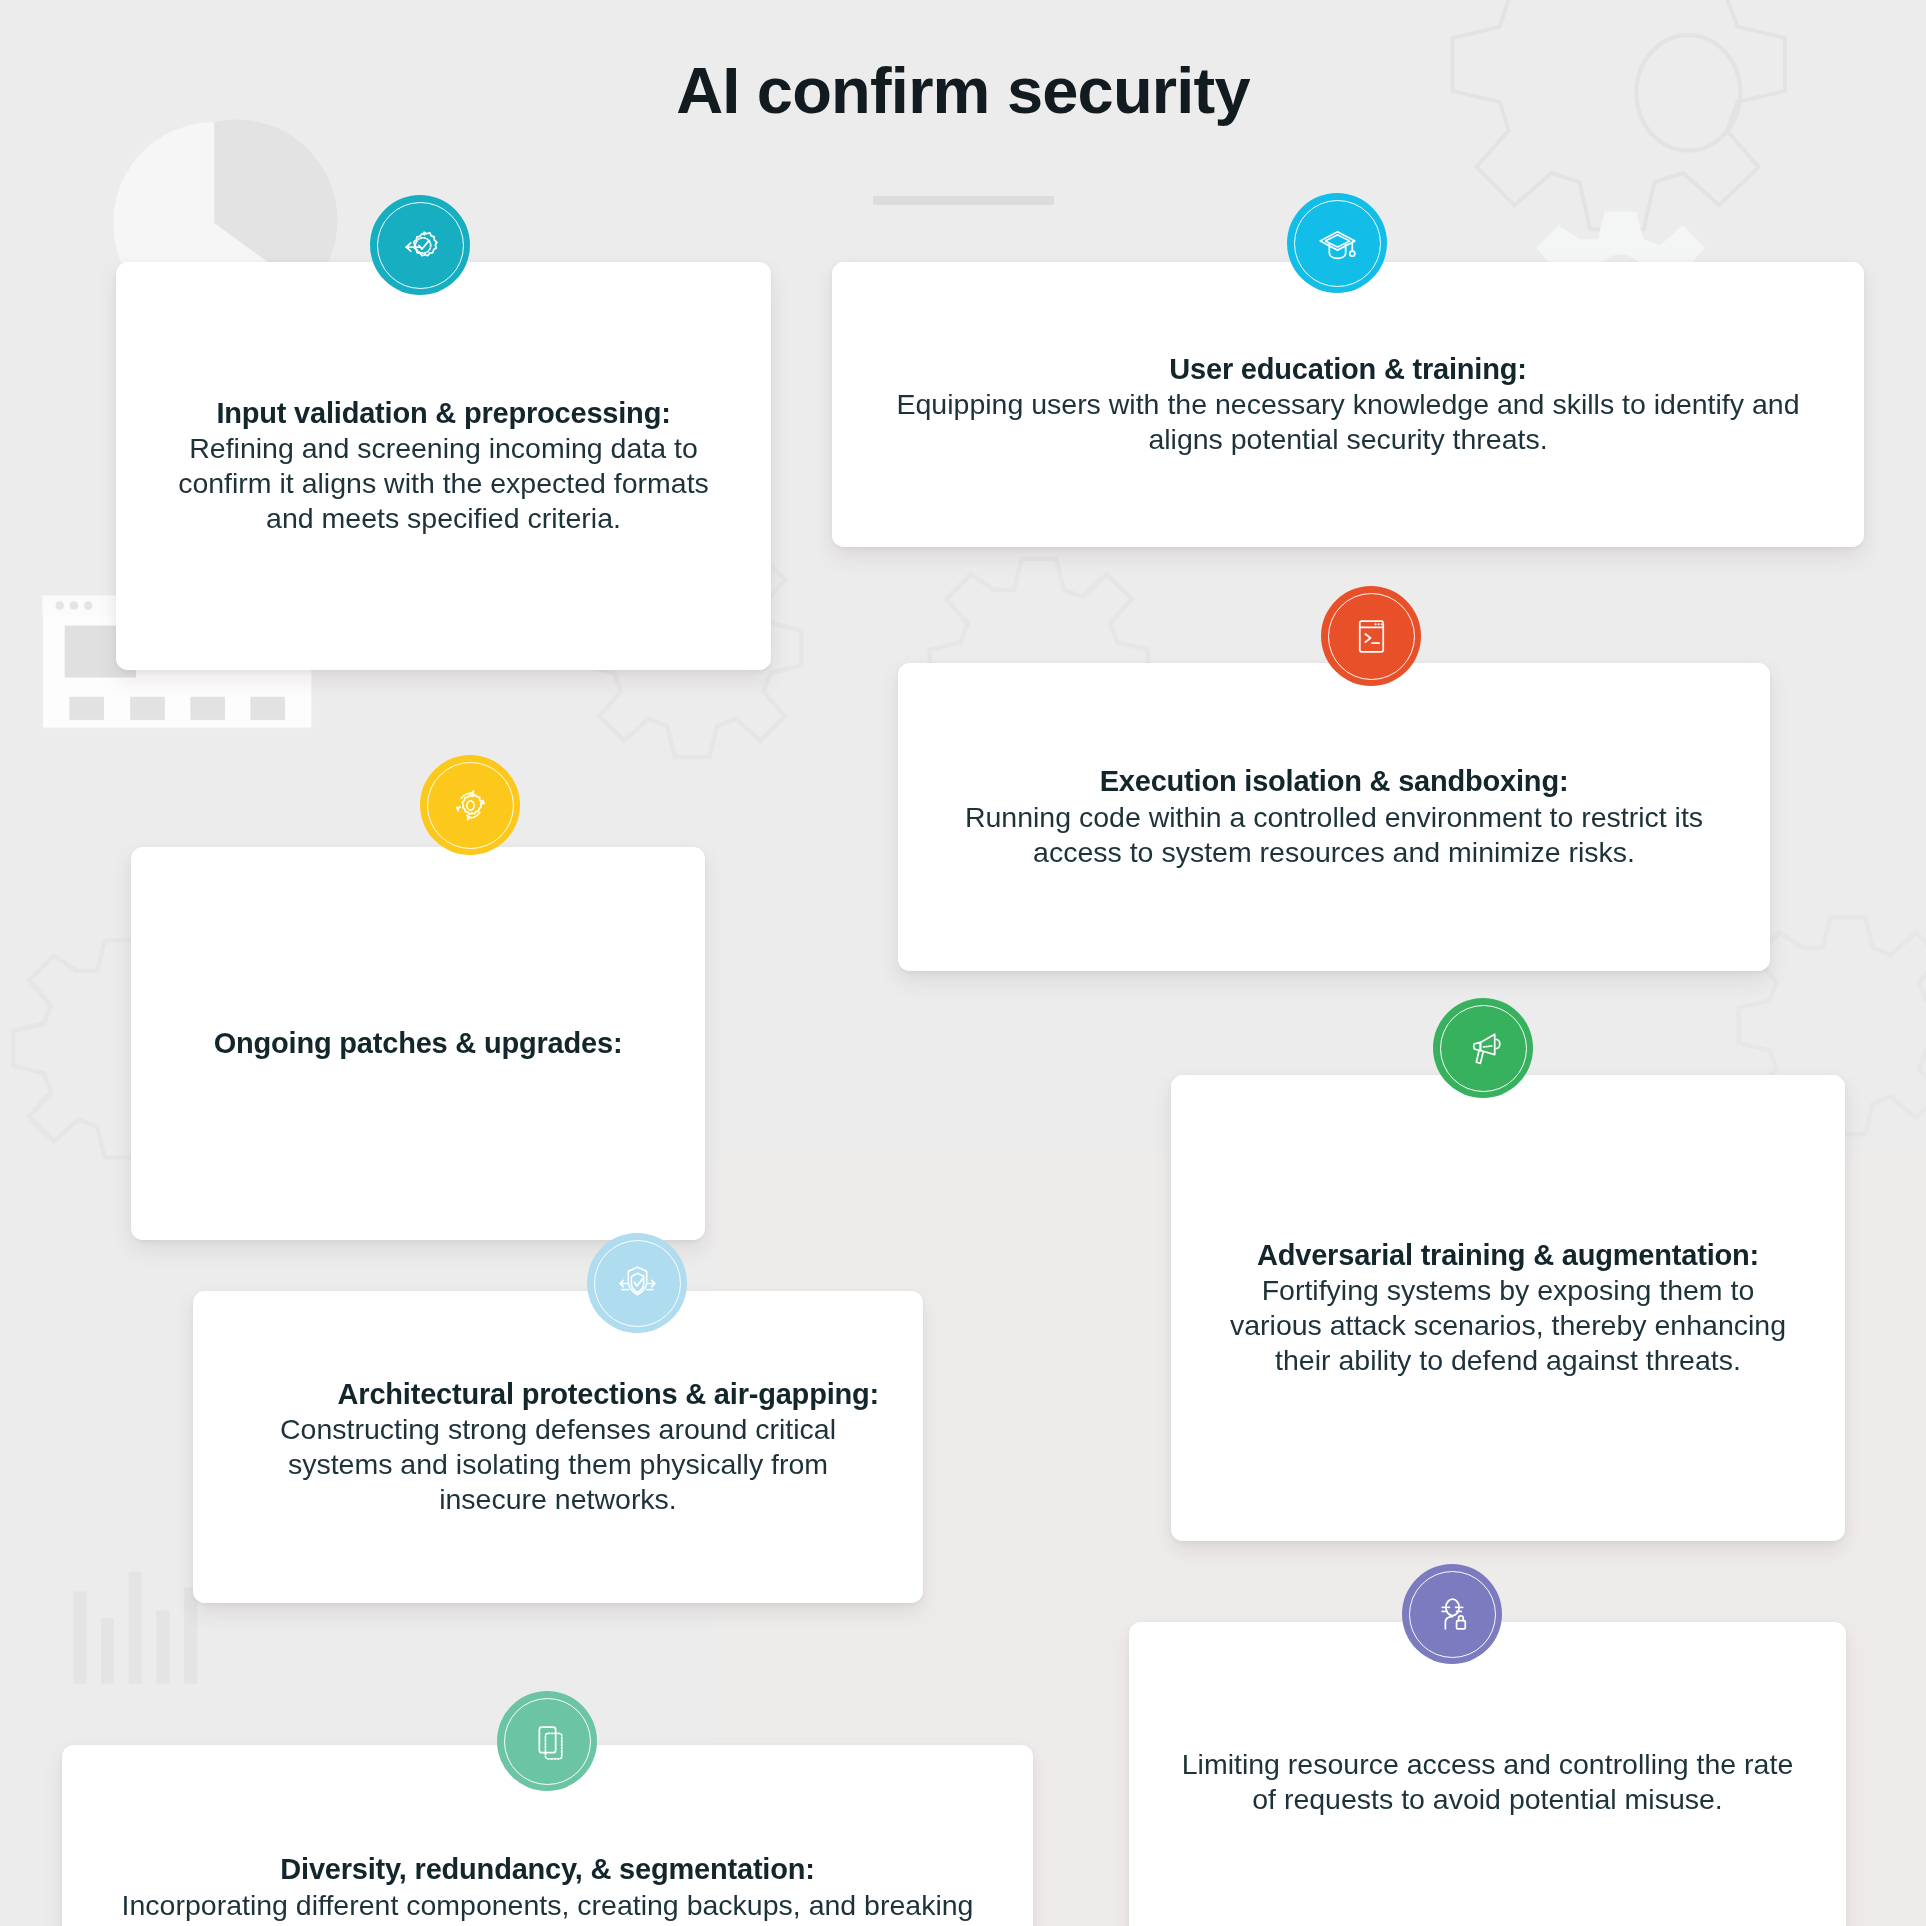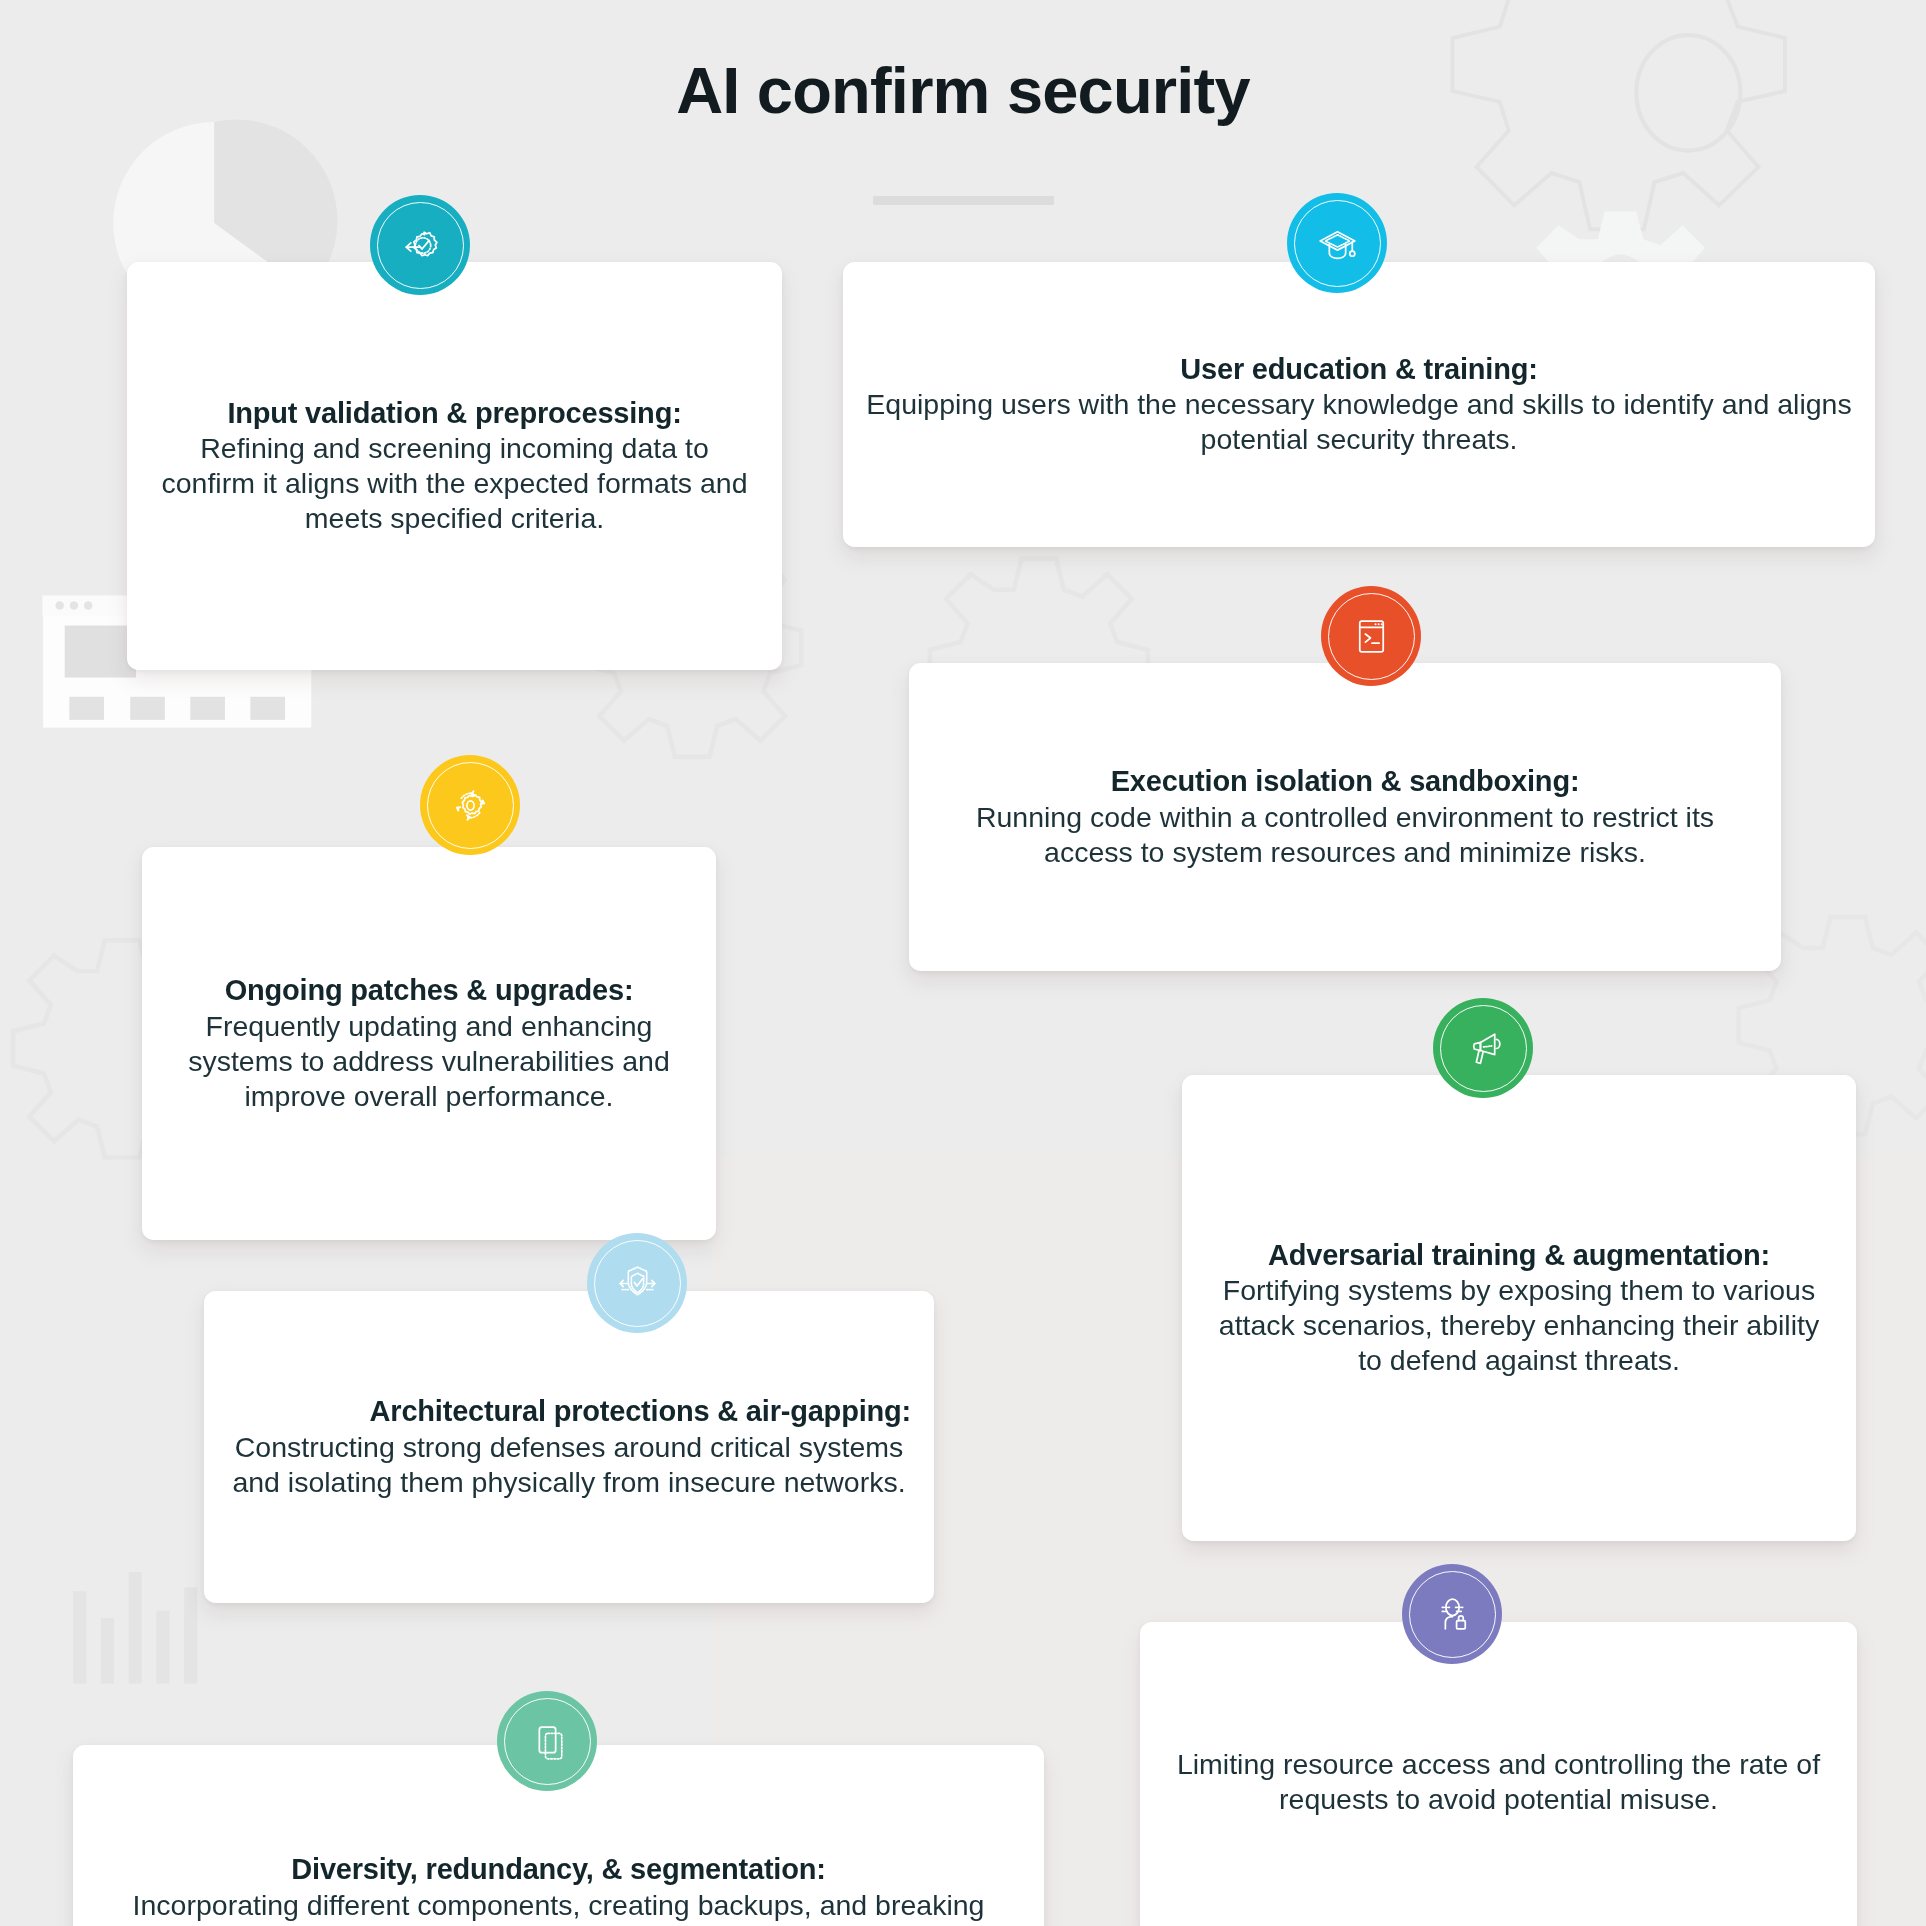--- a/index.html
+++ b/index.html
@@ -31,25 +31,24 @@
     border-radius: 1.2px;
   }
 
   
   .card {
     position: absolute;
     background: #ffffff;
     border-radius: 11.6px;
     box-shadow: 0 10px 20px rgba(120,95,95,0.13), 0 1.5px 5.4px rgba(0,0,0,0.05);
     z-index: 4;
-    padding: 0 23px;
+    padding: 0 44px;
     display: flex;
     flex-direction: column;
     justify-content: center;
-    margin-left: 11px;
   }
   .card-title {
     font-size: 29px;
     font-weight: bold;
     color: #13262c;
     line-height: 1.22;
     text-align: center;
     letter-spacing: -0.2px;
   }
   .card-desc {
@@ -454,21 +453,20 @@
     <circle cx="58" cy="26" r="2" fill="#fff" stroke="none"></circle>
     <circle cx="64" cy="26" r="2" fill="#fff" stroke="none"></circle>
     <circle cx="70" cy="26" r="2" fill="#fff" stroke="none"></circle>
     <path d="M38 45 l10 8 l-10 8"></path>
     <path d="M51 63 l14 0"></path>
   </svg>
 </div>
 
 <div class="card" style="left:131px; top:847px; width:574px; height:393px;">
   <div class="card-title">Ongoing patches &amp; upgrades:</div>
-  <div class="card-desc">Frequently updating and enhancing systems to address vulnerabilities and improve overall performance.</div>
 </div>
 <div class="badge" style="left:420px; top:755px; background:#FCC81B;">
   <span class="ring"></span>
   <svg viewBox="0 0 100 100" fill="none" stroke="#fff" stroke-width="3.4" stroke-linecap="round" stroke-linejoin="round">
     <path d="M50 31 l5 1 l4 -3 l4 4 l5 1 l0 5 l4 4 l-2 5 l1 5 l-4 3 l-1 5 l-5 1 l-3 4 l-5 -1 l-5 2 l-3 -4 l-5 -1 l-1 -5 l-4 -3 l1 -5 l-2 -5 l4 -4 l1 -5 l5 -1 l4 -4 Z"></path>
     <ellipse cx="50" cy="50" rx="7" ry="9"></ellipse>
     <path d="M32 36 a24 24 0 0 1 22 -10" stroke-dasharray="2.5 3.5"></path>
     <path d="M68 64 a24 24 0 0 1 -22 10" stroke-dasharray="2.5 3.5"></path>
     <path d="M56 22 l-5 5 l6 4" fill="#fff"></path>
     <path d="M44 78 l5 -5 l-6 -4" fill="#fff"></path>

